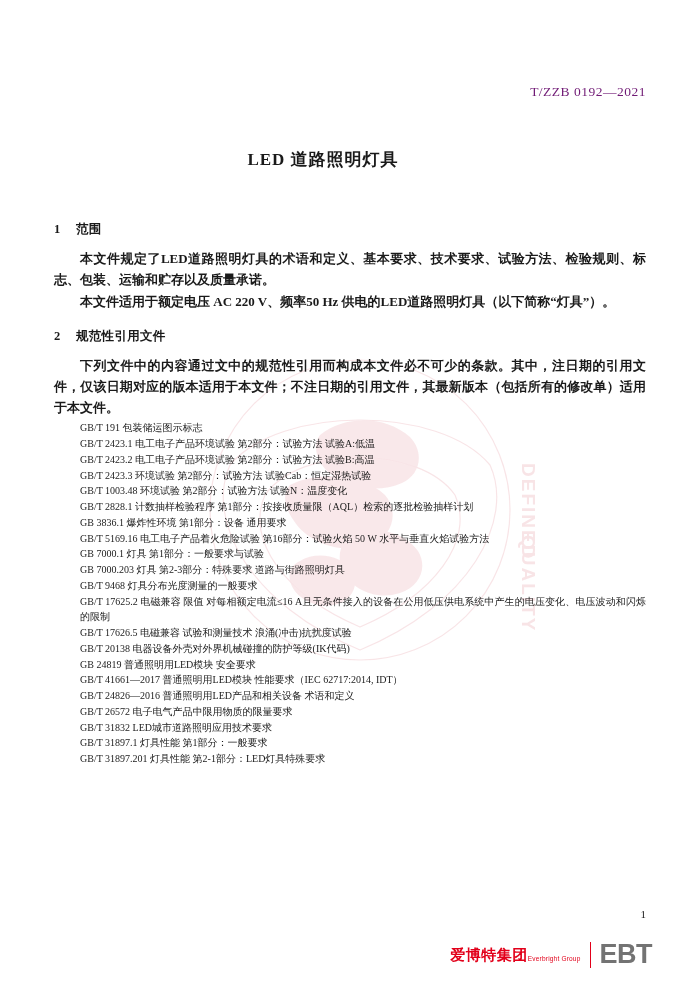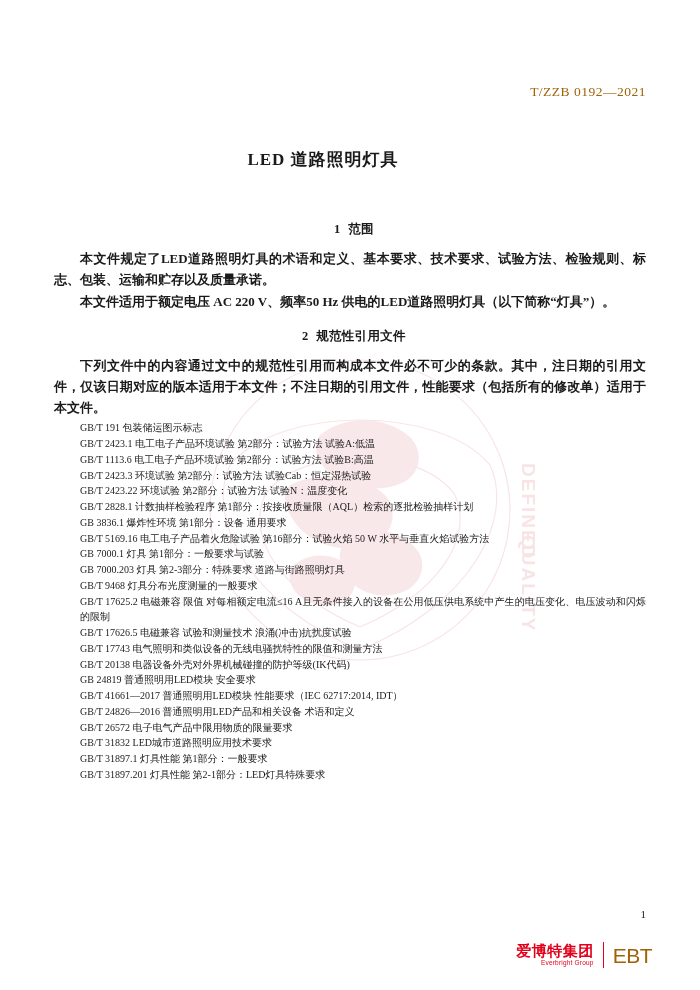--- a/index.html
+++ b/index.html
@@ -36,21 +36,21 @@
   }
   .watermark svg { width: 100%; height: 100%; display: block; }
 
   
   .doc-header {
     position: absolute;
     top: 84px;
     right: 54px;
     font-size: 13.5px;
     letter-spacing: 0.5px;
-    color: #a16207;
+    color: #701a75;
     z-index: 2;
   }
 
   
   .doc-title {
     position: absolute;
     top: 148px;
     left: 0;
     width: 646px;
     text-align: center;
@@ -67,21 +67,20 @@
     left: 54px;
     width: 592px;
     z-index: 2;
   }
 
   .section-heading {
     font-size: 12.5px;
     font-weight: bold;
     margin: 16px 0 10px 0;
     letter-spacing: 0.3px;
-    text-align: center;
   }
   .section-heading .num {
     display: inline-block;
     width: 22px;
   }
 
   p.body-text {
     font-size: 13px;
     line-height: 1.62;
     margin: 0 0 1px 0;
@@ -118,21 +117,21 @@
     position: absolute;
     right: 48px;
     bottom: 22px;
     display: flex;
     align-items: center;
     gap: 7px;
     z-index: 3;
   }
   .footer-cn {
     display: flex;
-    flex-direction: column;
+    flex-direction: row;
     align-items: flex-end;
     line-height: 1.05;
   }
   .footer-cn .cn-main {
     font-family: "Liberation Sans", sans-serif;
     font-size: 15px;
     font-weight: bold;
     color: #e2001a;
     letter-spacing: 0.5px;
   }
@@ -144,23 +143,23 @@
     margin-top: 2px;
   }
   .footer-sep {
     width: 1px;
     height: 26px;
     background: #e2001a;
     margin: 0 2px;
   }
   .footer-ebt {
     font-family: "Liberation Sans", sans-serif;
-    font-size: 21px;
-    font-weight: normal;
-    color: #a16207;
+    font-size: 27px;
+    font-weight: bold;
+    color: #737373;
     letter-spacing: -0.5px;
     line-height: 1;
   }
 </style>
 </head>
 <body>
 
 <div class="page">
 
   <div class="watermark">
@@ -189,37 +188,36 @@
 
     <div class="section-heading">
       <span class="num">1</span><span>范围</span>
     </div>
     <p class="body-text indent">本文件规定了LED道路照明灯具的术语和定义、基本要求、技术要求、试验方法、检验规则、标志、包装、运输和贮存以及质量承诺。</p>
     <p class="body-text indent">本文件适用于额定电压 AC 220 V、频率50 Hz 供电的LED道路照明灯具（以下简称“灯具”）。</p>
 
     <div class="section-heading">
       <span class="num">2</span><span>规范性引用文件</span>
     </div>
-    <p class="body-text indent">下列文件中的内容通过文中的规范性引用而构成本文件必不可少的条款。其中，注日期的引用文件，仅该日期对应的版本适用于本文件；不注日期的引用文件，性能要求（包括所有的修改单）适用于本文件。</p>
+    <p class="body-text indent">下列文件中的内容通过文中的规范性引用而构成本文件必不可少的条款。其中，注日期的引用文件，仅该日期对应的版本适用于本文件；不注日期的引用文件，其最新版本（包括所有的修改单）适用于本文件。</p>
 
     <ul class="ref-list">
       <li>GB/T 191  包装储运图示标志</li>
       <li>GB/T 2423.1  电工电子产品环境试验  第2部分：试验方法  试验A:低温</li>
-      <li>GB/T 1113.6  电工电子产品环境试验  第2部分：试验方法  试验B:高温</li>
+      <li>GB/T 2423.2  电工电子产品环境试验  第2部分：试验方法  试验B:高温</li>
       <li>GB/T 2423.3  环境试验  第2部分：试验方法  试验Cab：恒定湿热试验</li>
-      <li>GB/T 2423.22  环境试验  第2部分：试验方法  试验N：温度变化</li>
+      <li>GB/T 1003.48  环境试验  第2部分：试验方法  试验N：温度变化</li>
       <li>GB/T 2828.1  计数抽样检验程序  第1部分：按接收质量限（AQL）检索的逐批检验抽样计划</li>
       <li>GB 3836.1  爆炸性环境  第1部分：设备  通用要求</li>
       <li>GB/T 5169.16  电工电子产品着火危险试验  第16部分：试验火焰 50 W 水平与垂直火焰试验方法</li>
       <li>GB 7000.1  灯具  第1部分：一般要求与试验</li>
       <li>GB 7000.203  灯具  第2-3部分：特殊要求  道路与街路照明灯具</li>
       <li>GB/T 9468  灯具分布光度测量的一般要求</li>
       <li>GB/T 17625.2  电磁兼容  限值  对每相额定电流≤16 A且无条件接入的设备在公用低压供电系统中产生的电压变化、电压波动和闪烁的限制</li>
       <li>GB/T 17626.5  电磁兼容  试验和测量技术  浪涌(冲击)抗扰度试验</li>
-      <li>GB/T 17743  电气照明和类似设备的无线电骚扰特性的限值和测量方法</li>
       <li>GB/T 20138  电器设备外壳对外界机械碰撞的防护等级(IK代码)</li>
       <li>GB 24819  普通照明用LED模块  安全要求</li>
       <li>GB/T 41661—2017  普通照明用LED模块  性能要求（IEC 62717:2014, IDT）</li>
       <li>GB/T 24826—2016  普通照明用LED产品和相关设备  术语和定义</li>
       <li>GB/T 26572  电子电气产品中限用物质的限量要求</li>
       <li>GB/T 31832  LED城市道路照明应用技术要求</li>
       <li>GB/T 31897.1  灯具性能  第1部分：一般要求</li>
       <li>GB/T 31897.201  灯具性能  第2-1部分：LED灯具特殊要求</li>
     </ul>
   </div>

